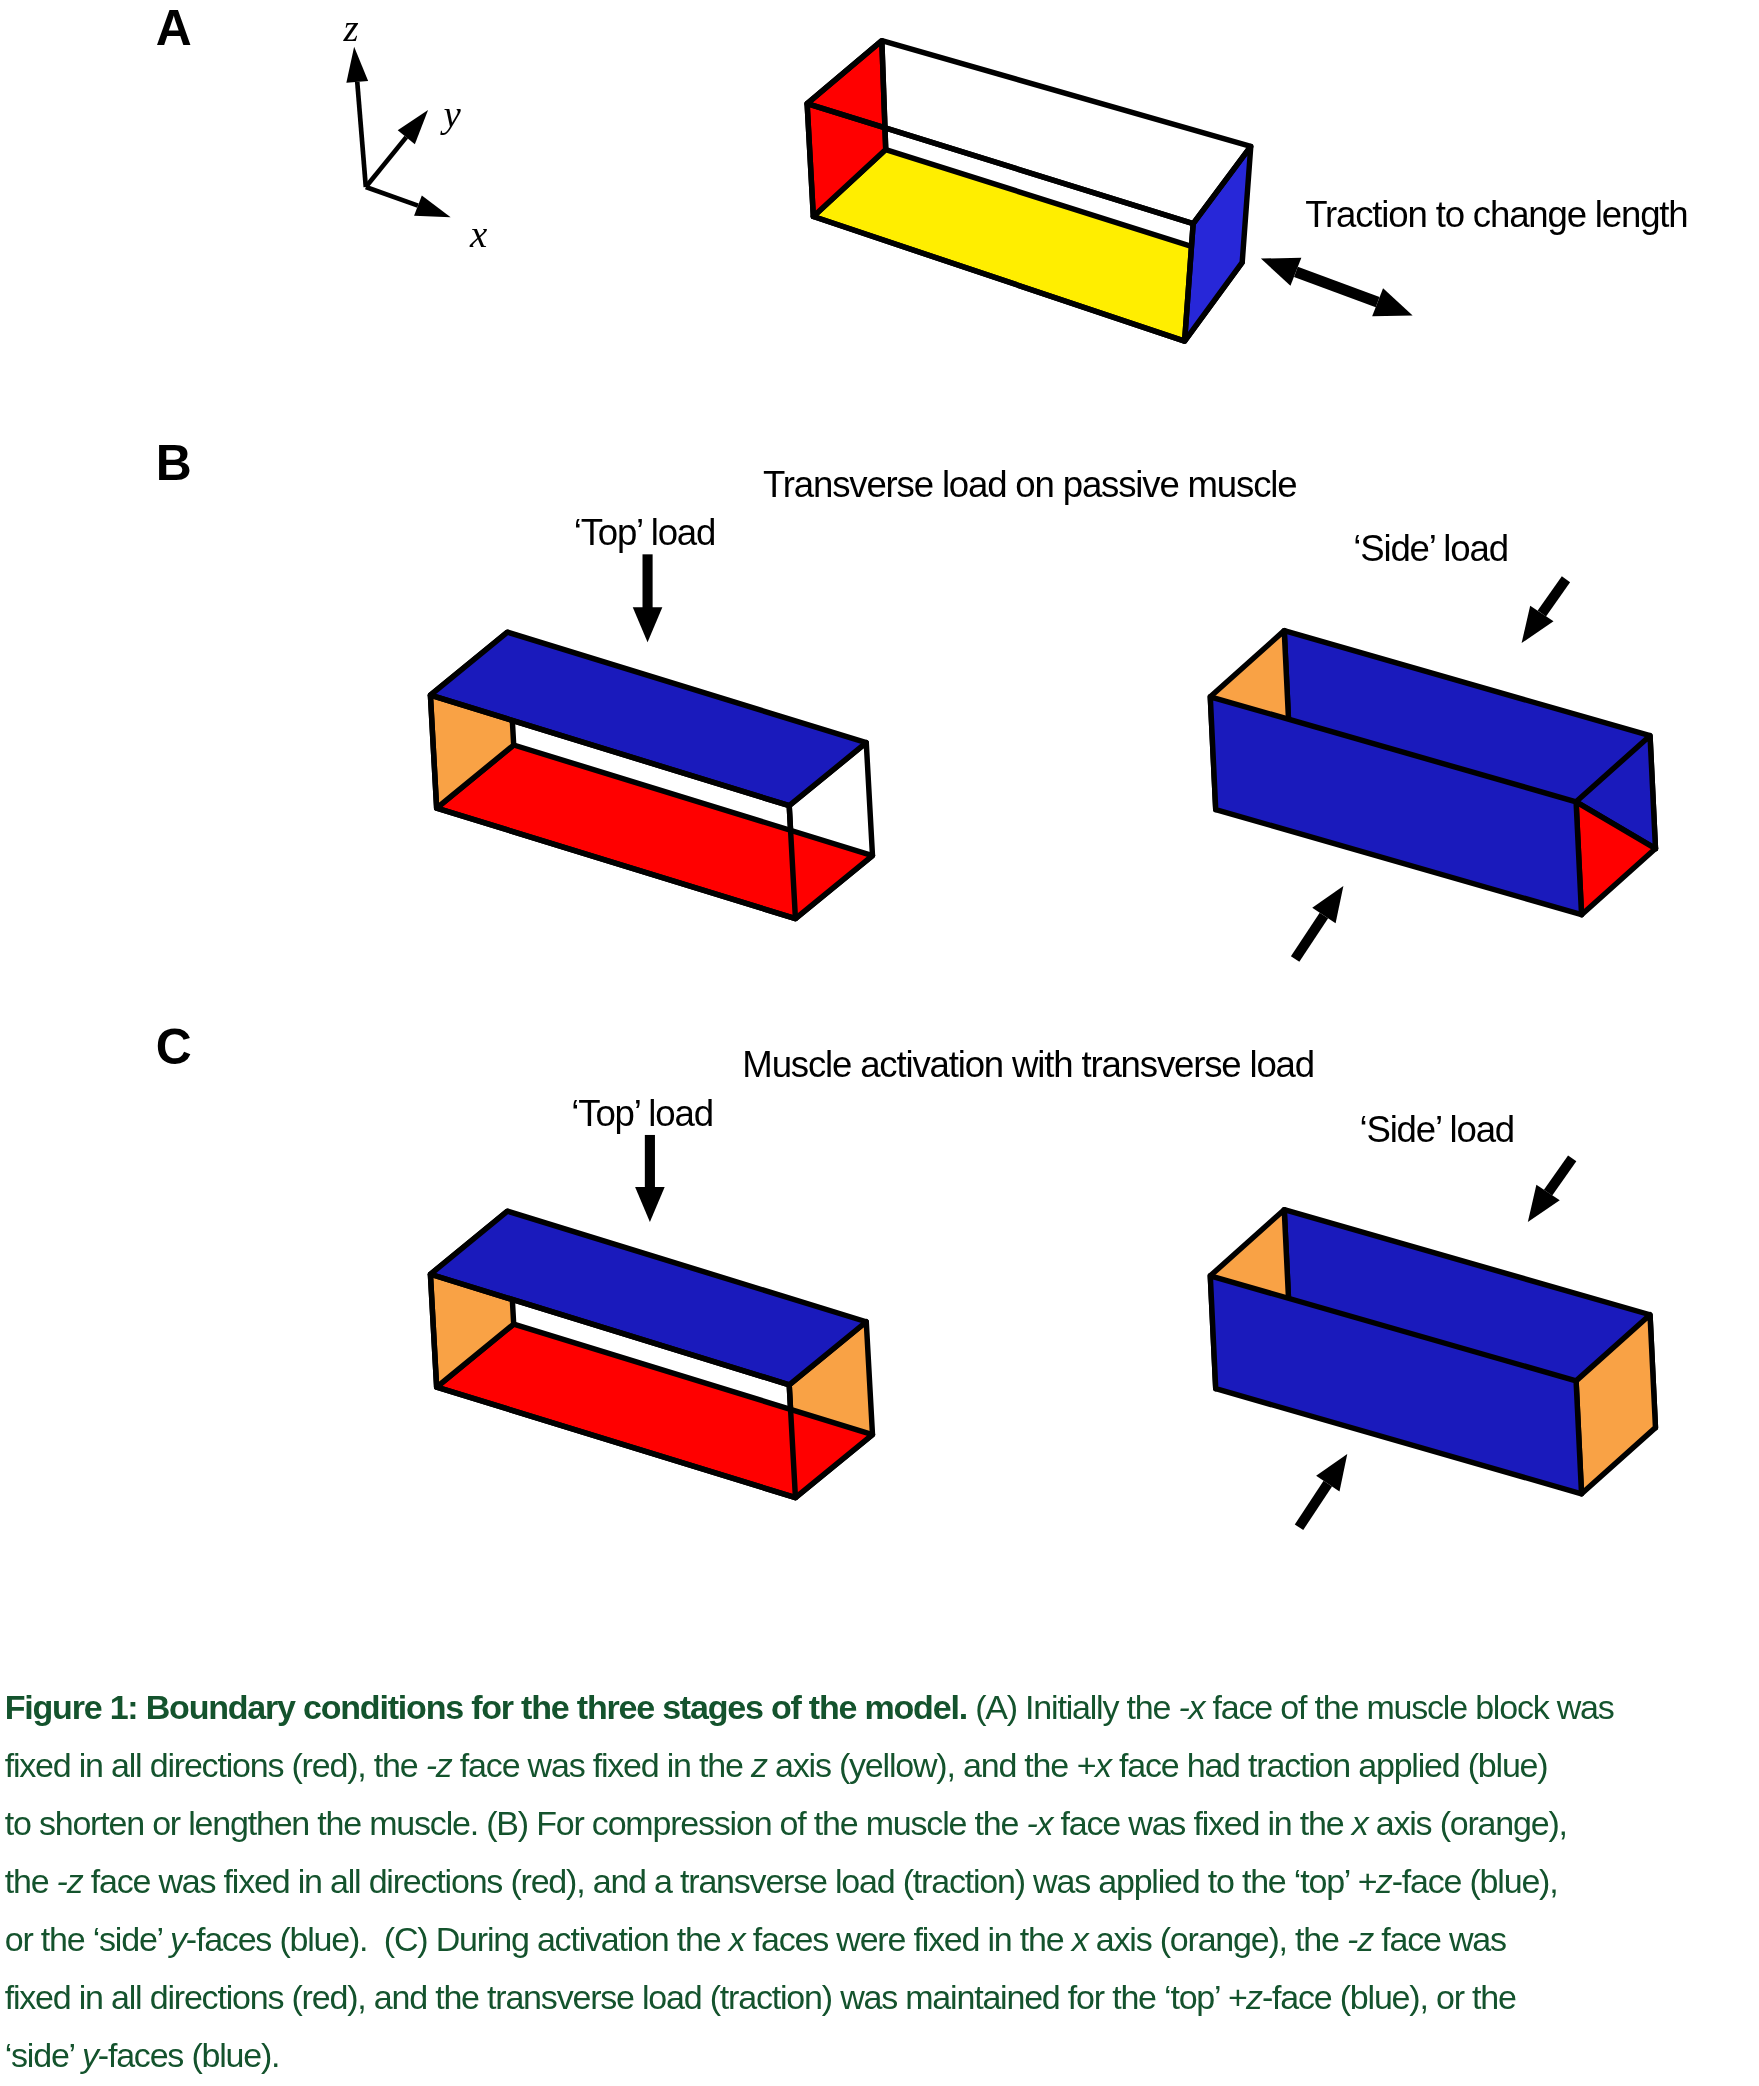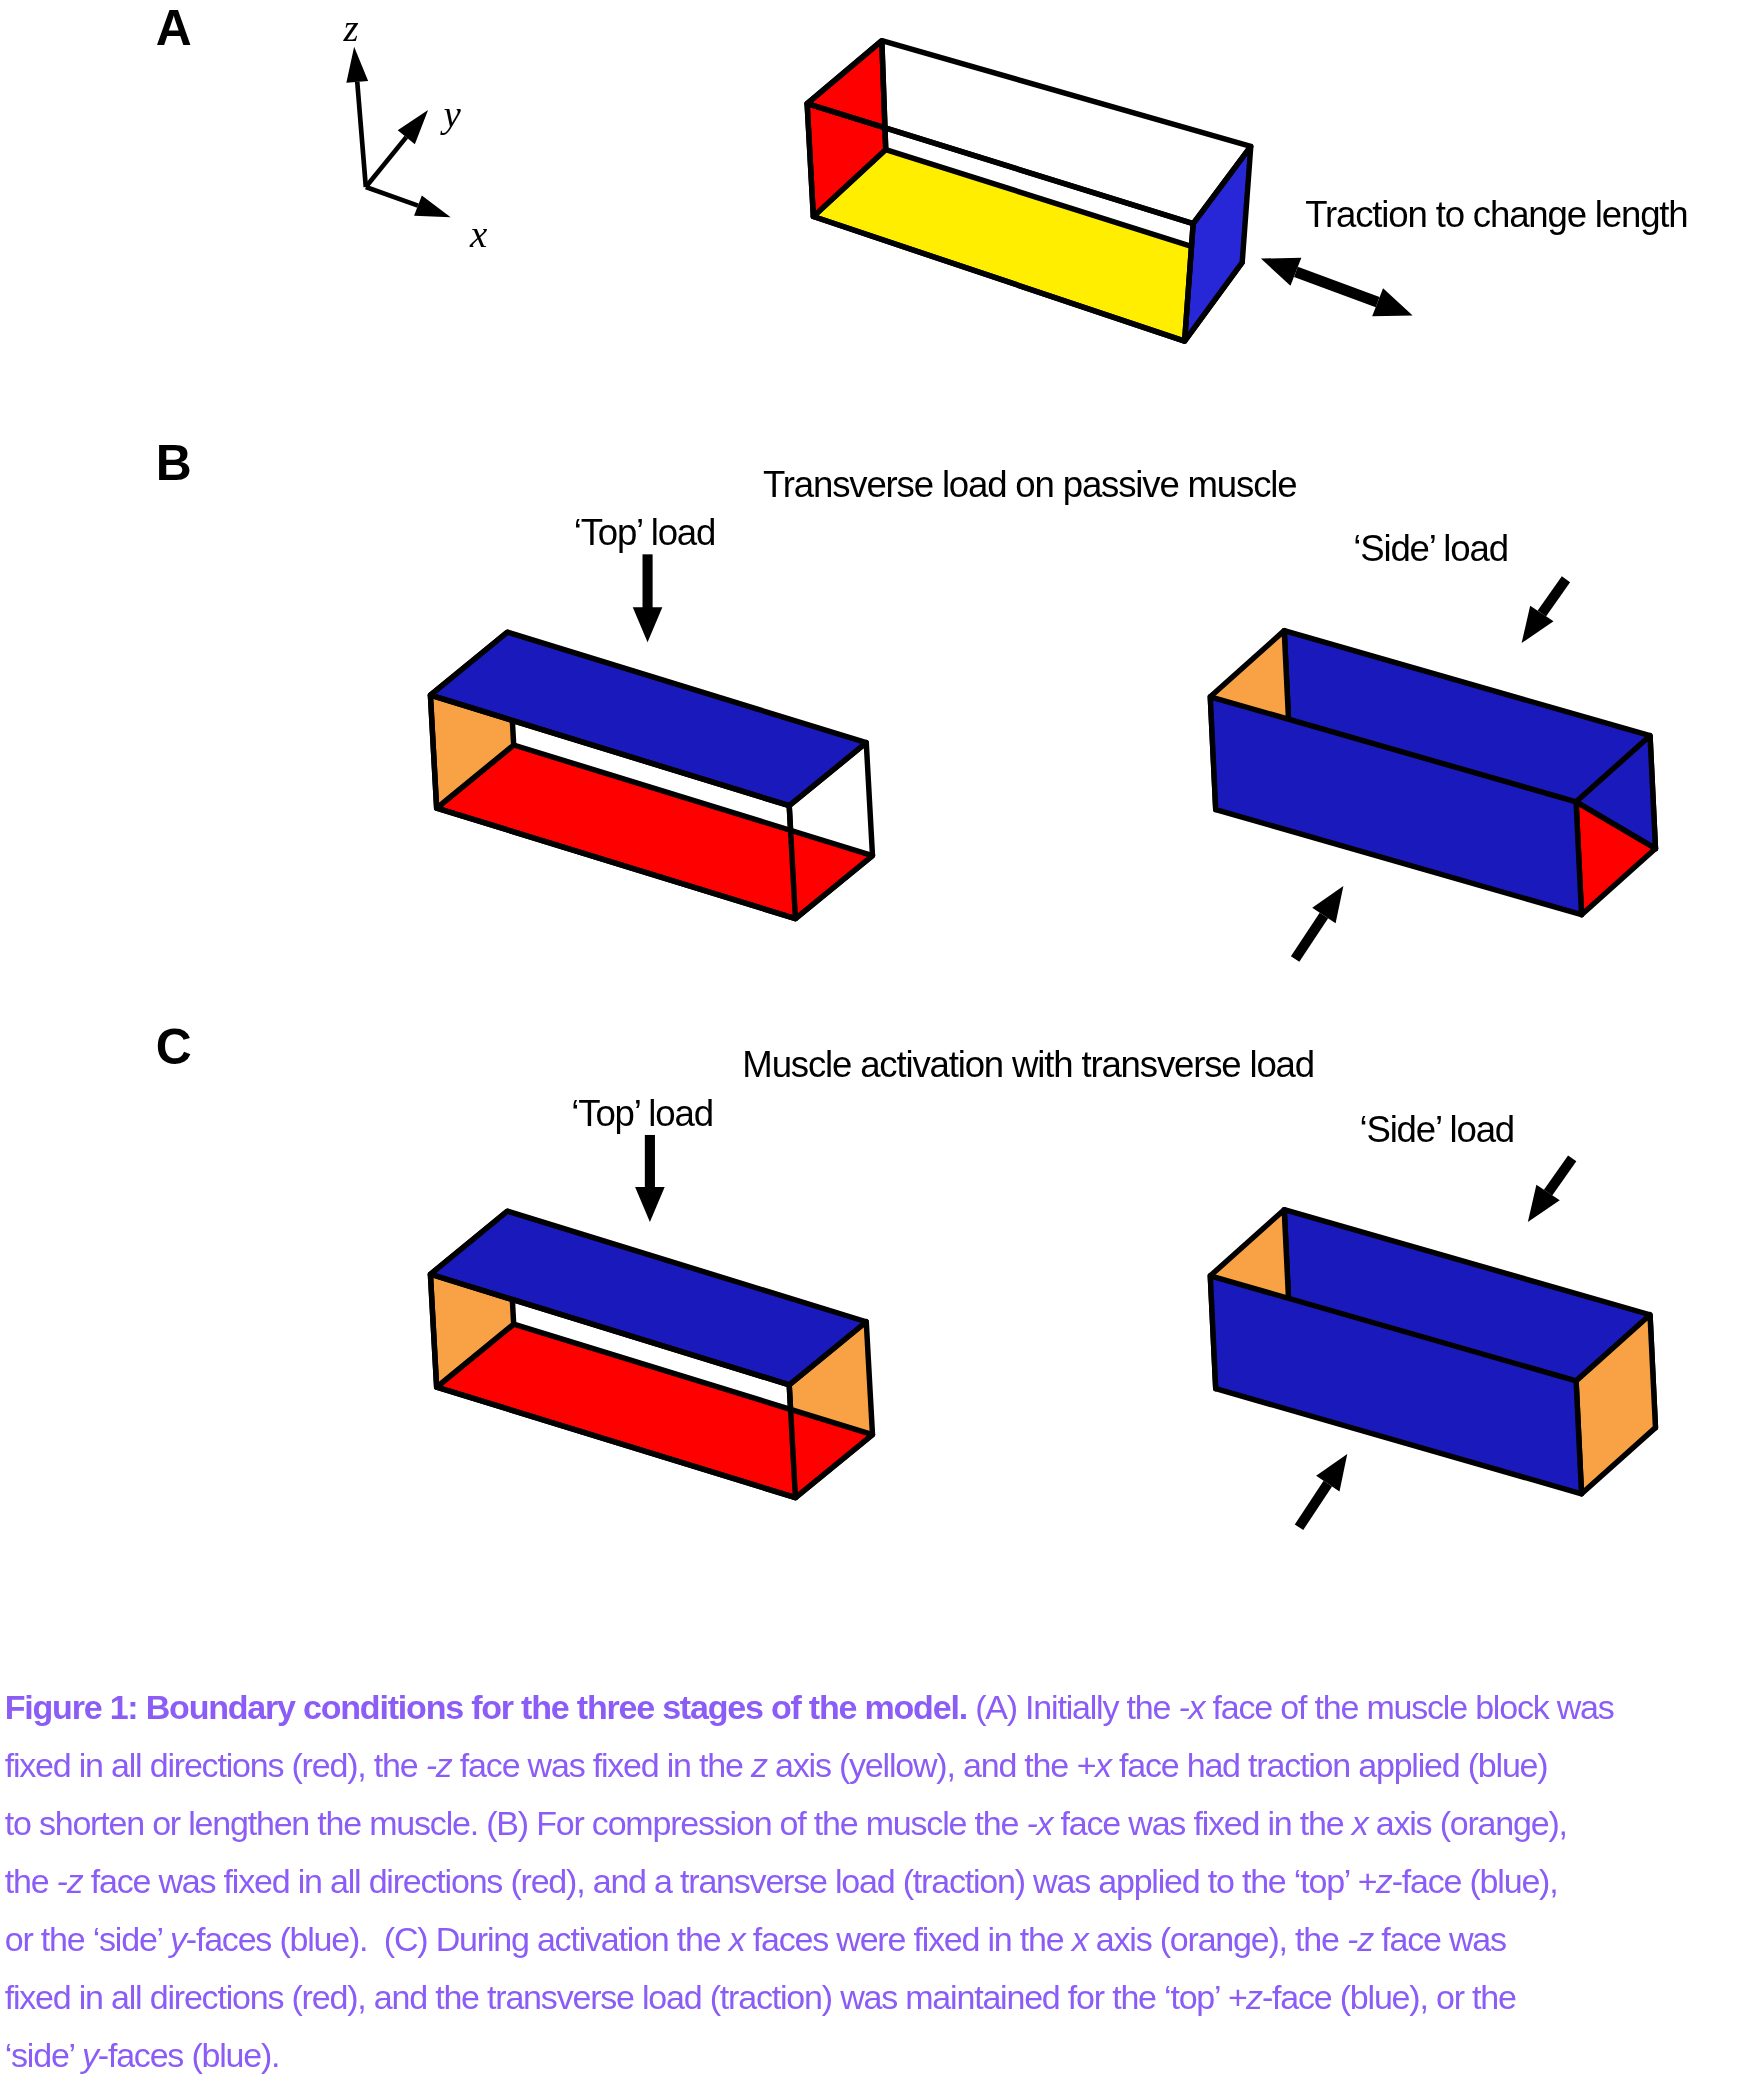--- a/index.html
+++ b/index.html
@@ -8,21 +8,21 @@
   svg{position:absolute;left:0;top:0;}
   .panel-letter{font-family:"Liberation Sans",sans-serif;font-weight:bold;font-size:64px;fill:#000;}
   .fig-label{font-family:"Liberation Sans",sans-serif;font-size:47px;fill:#000;letter-spacing:-1.5px;}
   .axis-label{font-family:"Liberation Serif",serif;font-style:italic;font-size:50px;fill:#000;}
   .face{stroke:#000;stroke-width:7;stroke-linejoin:round;}
   .wire{fill:none;stroke:#000;stroke-width:7;stroke-linejoin:round;}
   .axisline{stroke:#000;stroke-width:6;}
   .arrowshaft{stroke:#000;stroke-linecap:butt;}
   #caption{position:absolute;left:4.7px;top:1678px;width:1750px;
            font-family:"Liberation Sans",sans-serif;font-size:34px;line-height:58px;
-           letter-spacing:-1.2px;color:#8b5cf6;}
+           letter-spacing:-1.2px;color:#14532d;}
 </style>
 </head>
 <body>
 
 <div id="page">
 <svg width="1759" height="2087" viewBox="0 0 2260 2681">
 
   <g>
     <text class="panel-letter" x="200" y="58">A</text>
 

